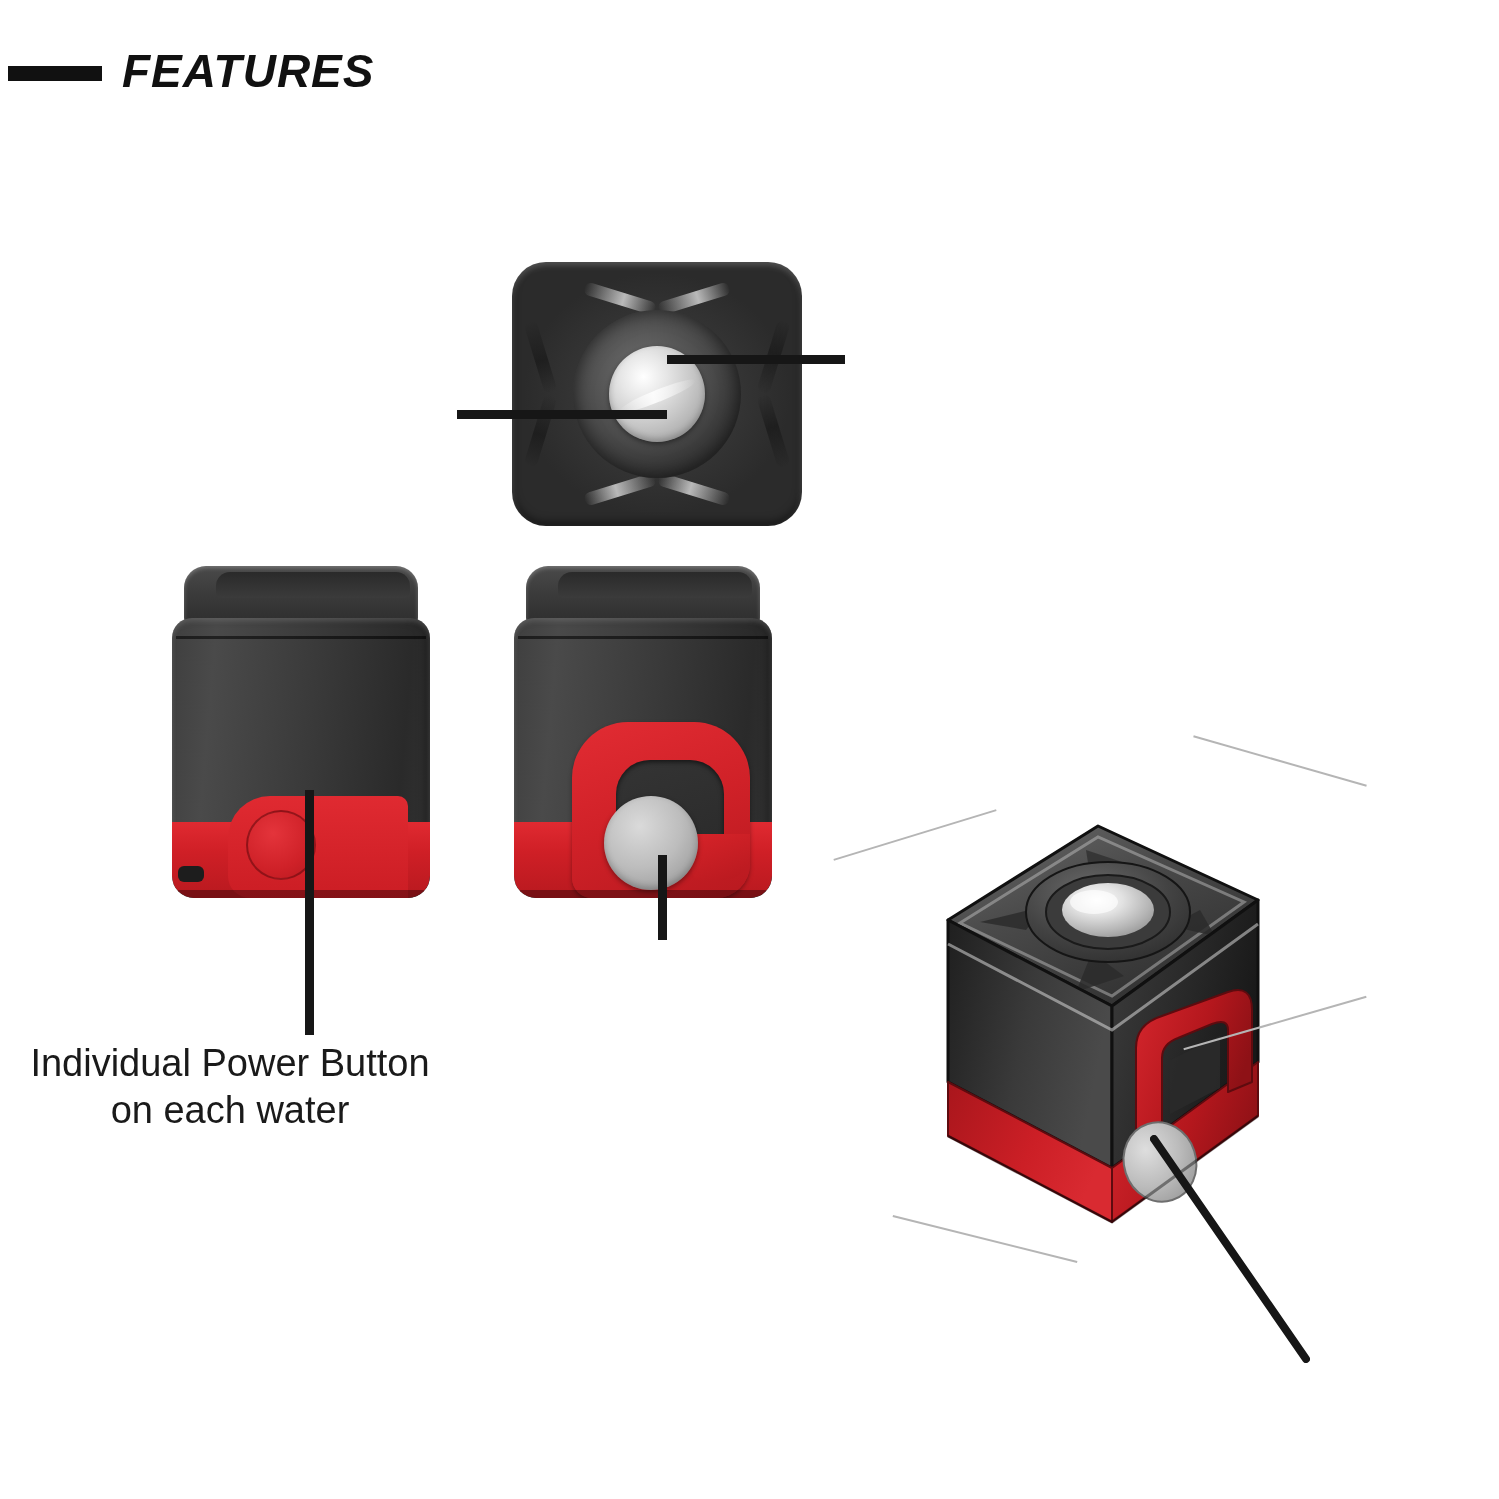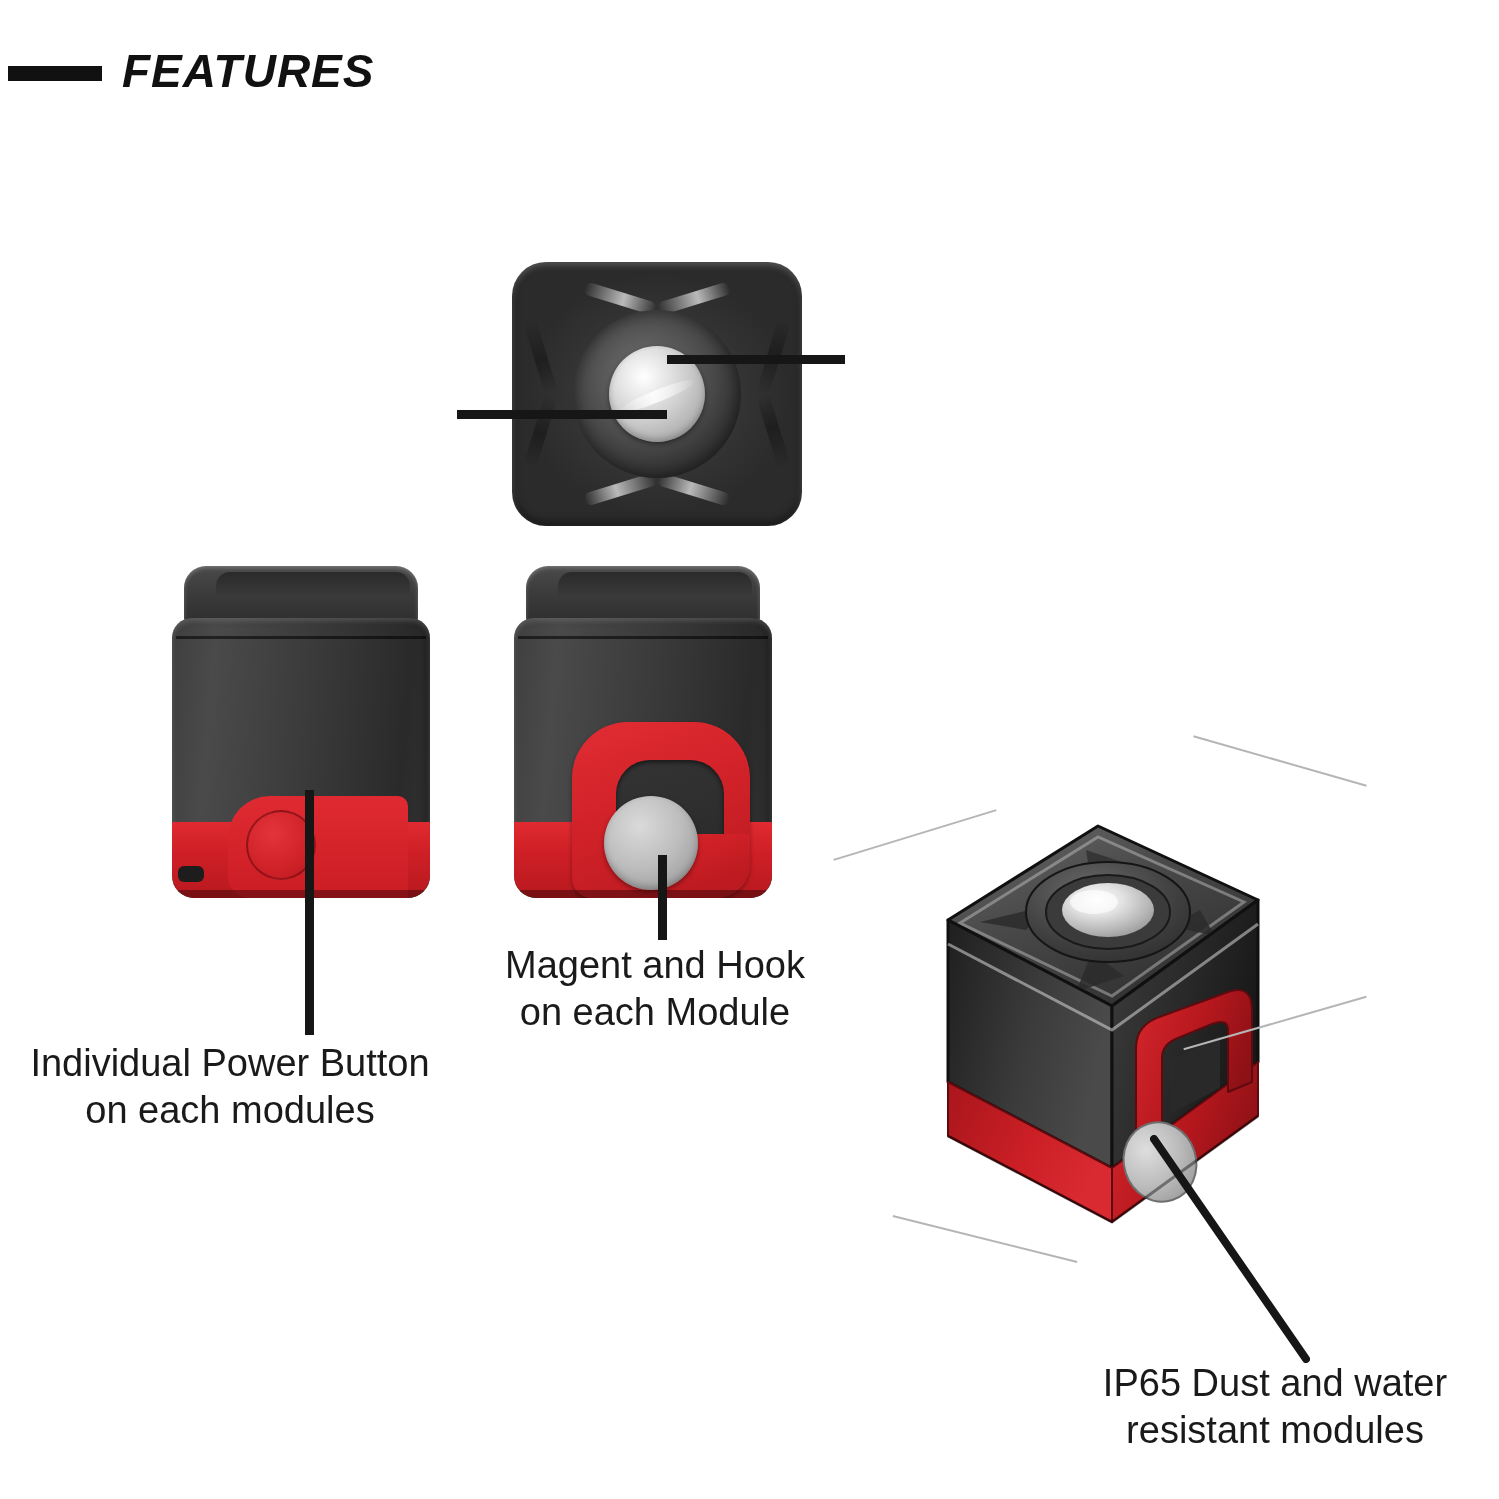--- a/index.html
+++ b/index.html
@@ -354,22 +354,18 @@
       <path d="M108 406 L272 492 L418 386" fill="none" stroke="rgba(0,0,0,.4)" stroke-width="3"></path>
     </svg>
   </div>
 
   <svg id="leader-ip65" class="leader-d">
     <line x1="4" y1="4" x2="156" y2="224" stroke="#161616" stroke-width="8" stroke-linecap="round"></line>
   </svg>
 
 
 
-  <div id="callout-magnet" class="callout">Magent and Hook
-on each Module</div>
 
   <div id="callout-power" class="callout">Individual Power Button
-on each modules</div>
-
-  <div id="callout-ip65" class="callout">IP65 Dust and water
-resistant modules</div>
+on each water</div>
+
 
 </div>
 
 </body></html>

